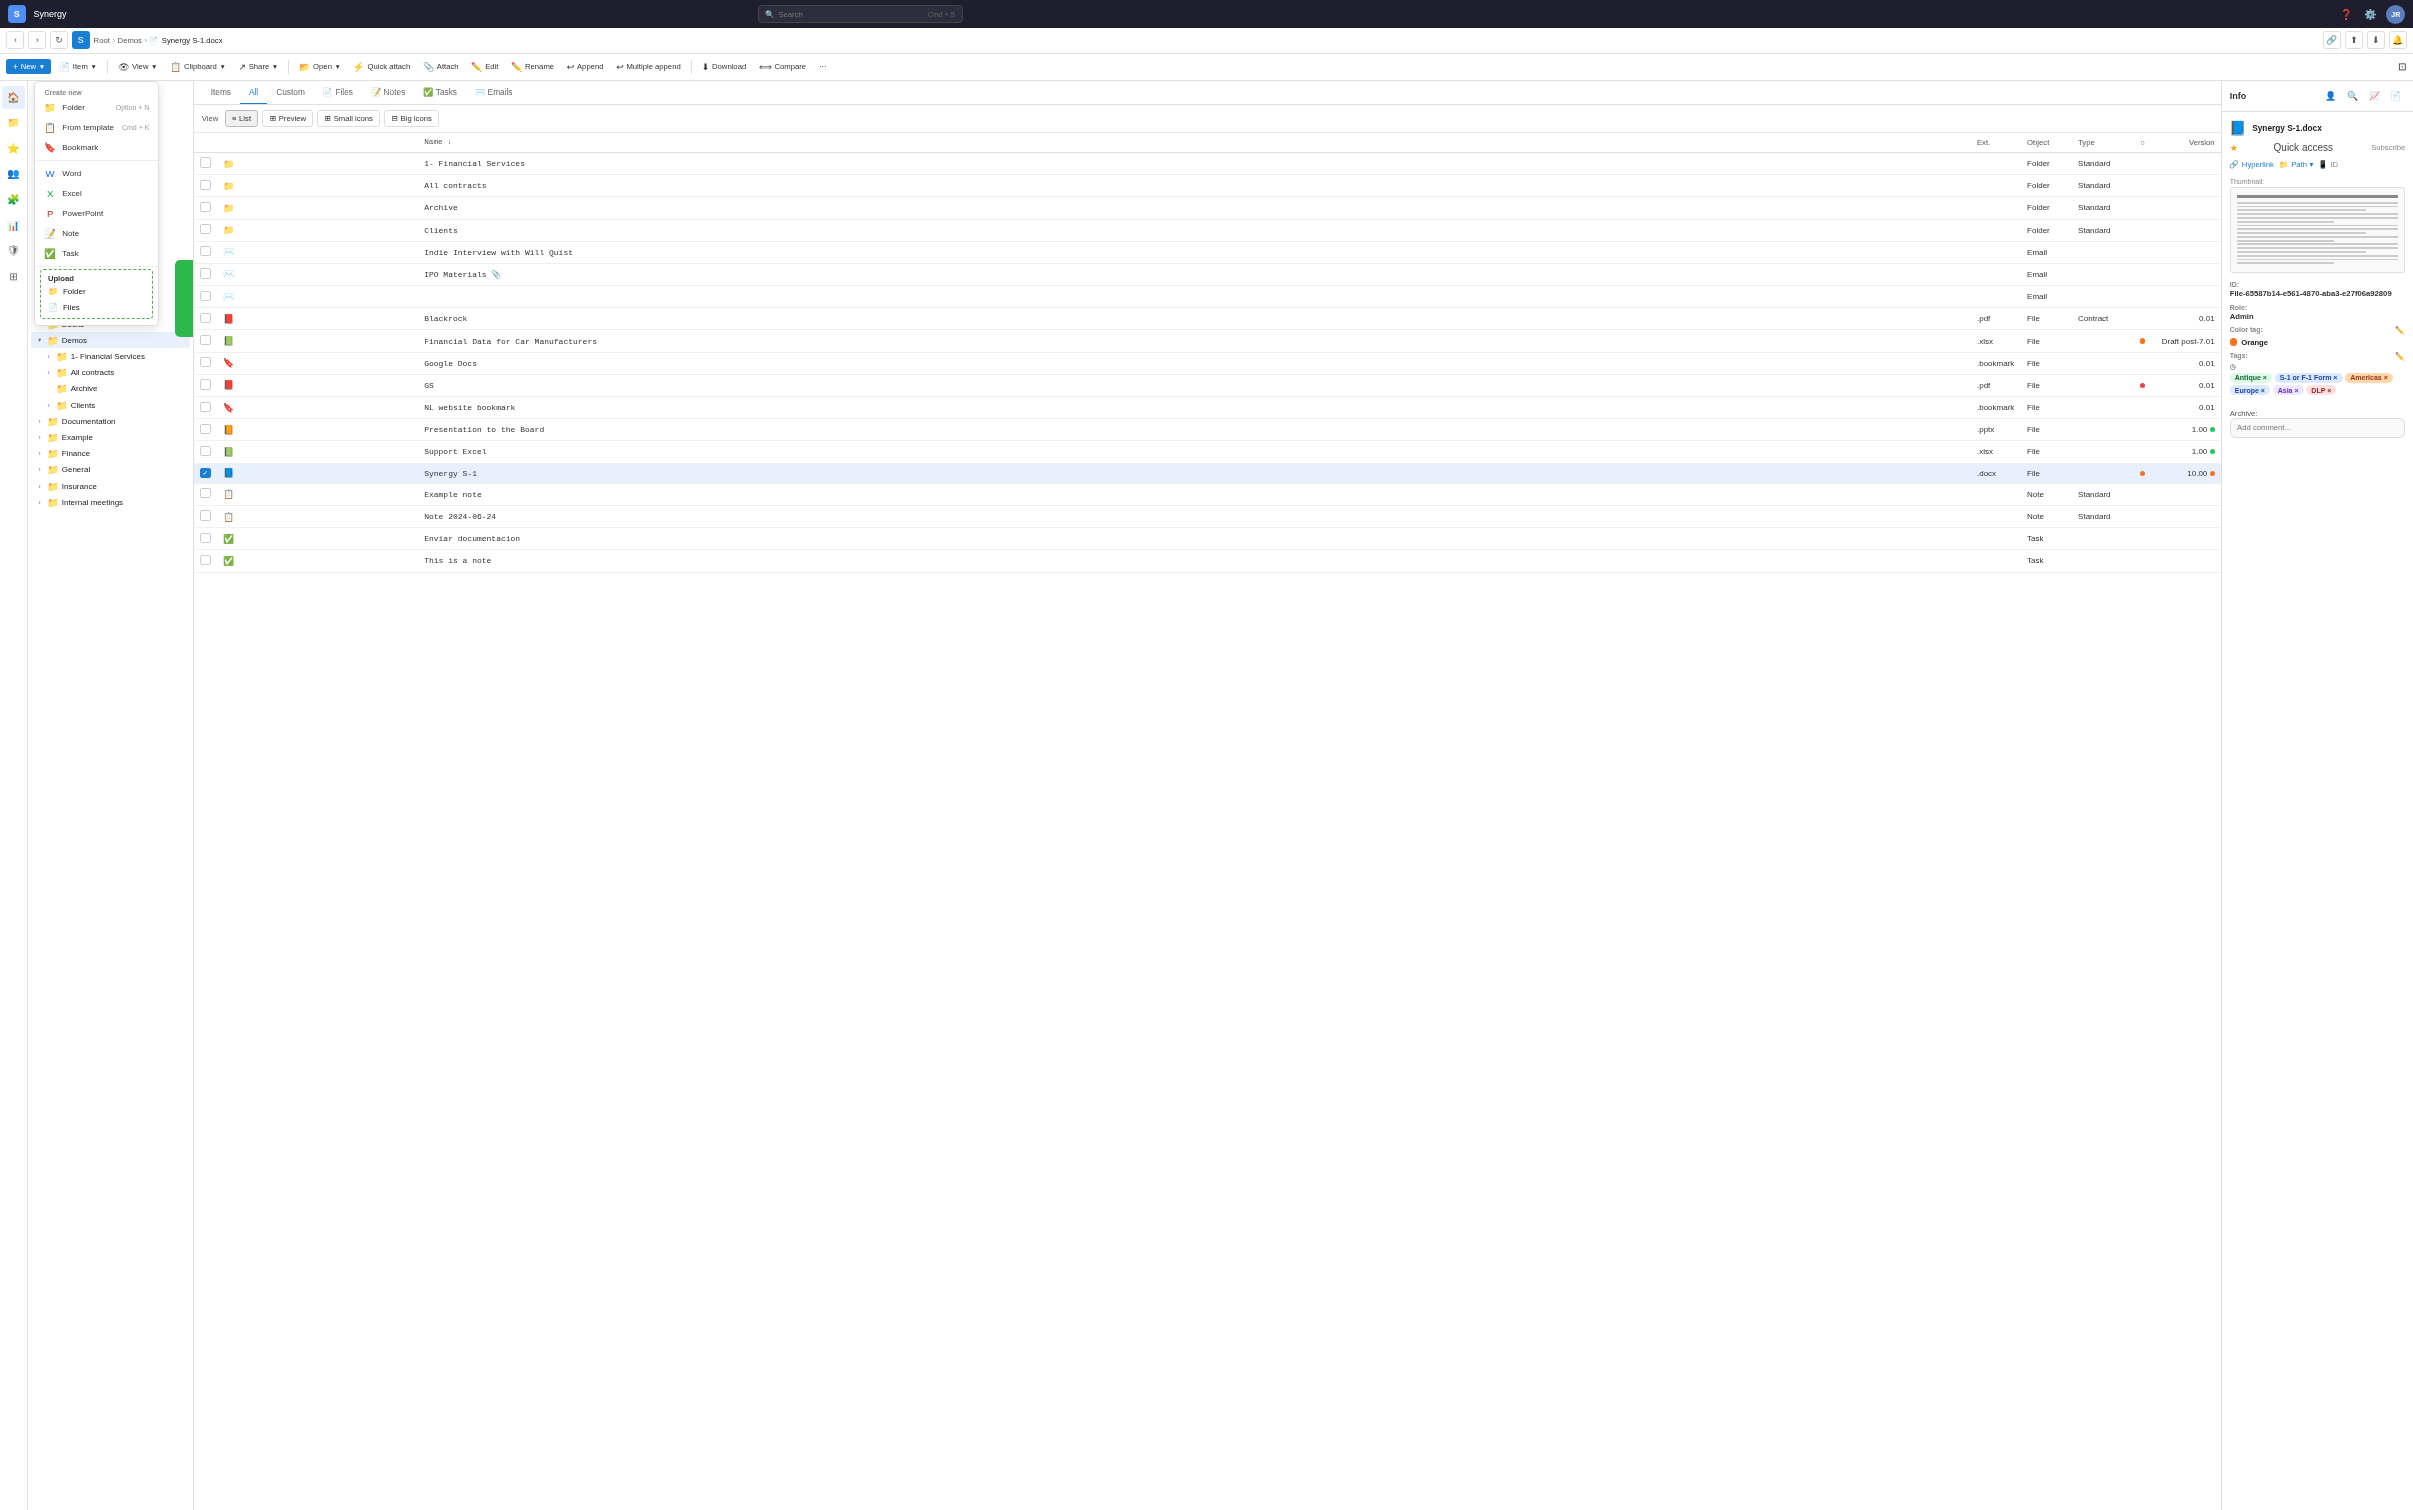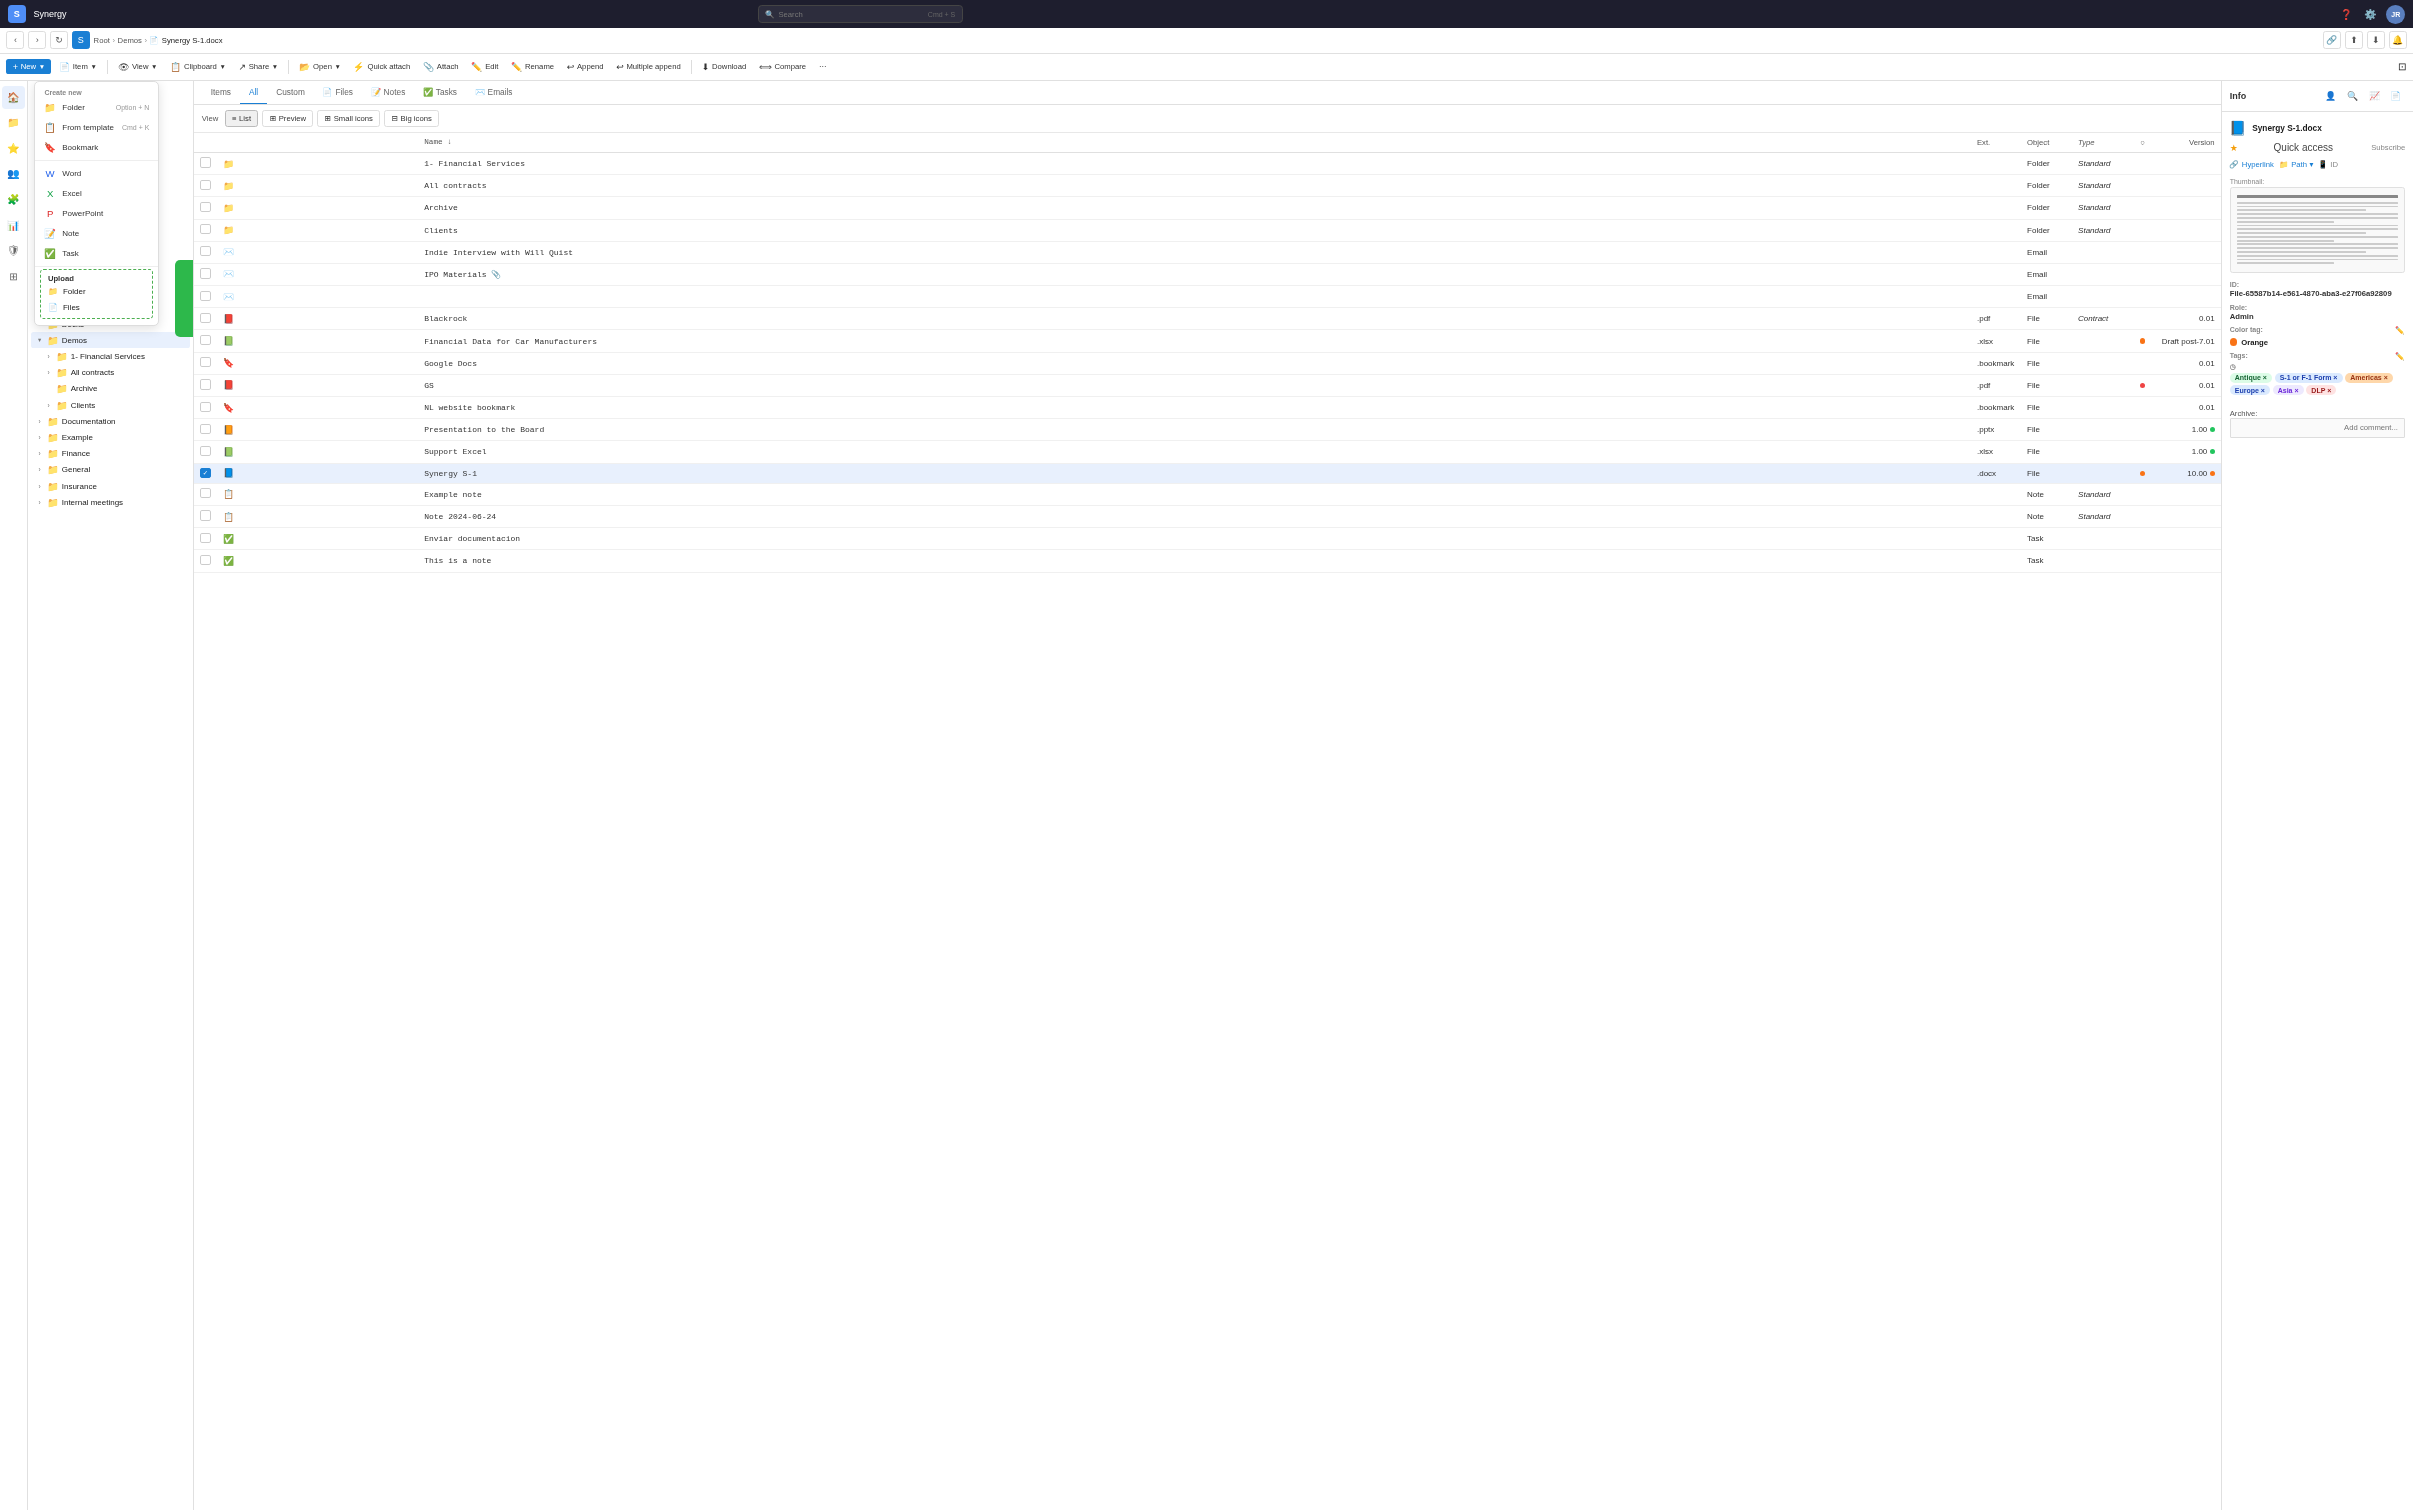--- a/index.html
+++ b/index.html
@@ -80,21 +80,21 @@
     
     .table-container { flex: 1; overflow-y: auto; }
     table { width: 100%; border-collapse: collapse; }
     thead tr { border-bottom: 0.6px solid #e0e0e0; }
     th { padding: 5.1px 6.4px; text-align: left; font-size: 7.7px; color: #555; font-weight: 500; background: #fff; position: sticky; top: 0; white-space: nowrap; }
     td { padding: 4.5px 6.4px; font-size: 8px; color: #333; border-bottom: 0.6px solid #f0f0f0; white-space: nowrap; }
     tr.selected td { background: #e8f0fd; }
     .col-name { min-width: 141px; font-family: Liberation Mono, monospace; }
     .col-ext { width: 45px; }
     .col-obj { width: 51px; }
-    .col-type { width: 58px; font-style: italic; }
+    .col-type { width: 58px; }
     .col-dot { width: 25.6px; text-align: center; }
     .col-ver { width: 51px; text-align: right; }
     .checkbox-col { width: 23px; text-align: center; }
     .row-checkbox { width: 10.2px; height: 10.2px; border: 0.6px solid #ccc; border-radius: 1.9px; display: inline-flex; align-items: center; justify-content: center; }
     .row-checkbox.checked { background: #1a7fd4; border-color: #1a7fd4; color: white; font-size: 6.4px; }
 
     
     .right-panel { width: 192px; border-left: 0.6px solid #e0e0e0; background: #fff; overflow-y: auto; display: flex; flex-direction: column; }
     .right-panel-header { display: flex; align-items: center; padding: 6.4px 7.7px; border-bottom: 0.6px solid #e0e0e0; gap: 3.8px; }
     .right-panel-title { font-size: 9px; font-weight: 600; color: #333; flex: 1; }
@@ -120,21 +120,21 @@
     .color-dot { width: 7.7px; height: 7.7px; border-radius: 50%; background: #f97316; }
     .tags-row { display: flex; flex-wrap: wrap; gap: 2.6px; margin-bottom: 6.4px; }
     .tag-chip { display: inline-flex; align-items: center; gap: 1.9px; padding: 1.3px 5.1px; border-radius: 7.7px; font-size: 7px; cursor: pointer; }
     .tag-chip.green { background: #dcfce7; color: #166534; }
     .tag-chip.blue { background: #dbeafe; color: #1e40af; }
     .tag-chip.orange { background: #fed7aa; color: #9a3412; }
     .tag-chip.purple { background: #ede9fe; color: #6d28d9; }
     .tag-chip.red { background: #fee2e2; color: #991b1b; }
     .comments-section { margin-top: 5.1px; }
     .comments-label { font-size: 7.7px; color: #555; margin-bottom: 3.8px; font-weight: 500; }
-    .comment-input { width: 100%; padding: 4.5px 6.4px; border: 0.6px solid #ddd; border-radius: 1px; font-size: 7.7px; color: #aaa; outline: none; background: #fafafa; text-align: right; }
+    .comment-input { width: 100%; padding: 4.5px 6.4px; border: 0.6px solid #ddd; border-radius: 6px; font-size: 7.7px; color: #aaa; outline: none; background: #fafafa; }
     .section-label-row { display: flex; align-items: center; justify-content: space-between; margin-bottom: 2.6px; }
     .edit-icon { color: #888; font-size: 7.7px; cursor: pointer; }
 
     
     ::-webkit-scrollbar { width: 3.8px; height: 3.8px; }
     ::-webkit-scrollbar-track { background: #f5f5f5; }
     ::-webkit-scrollbar-thumb { background: #ccc; border-radius: 1.9px; }
 
     .folder-color { color: #f59e0b; }
     .file-docx { color: #2563eb; }

